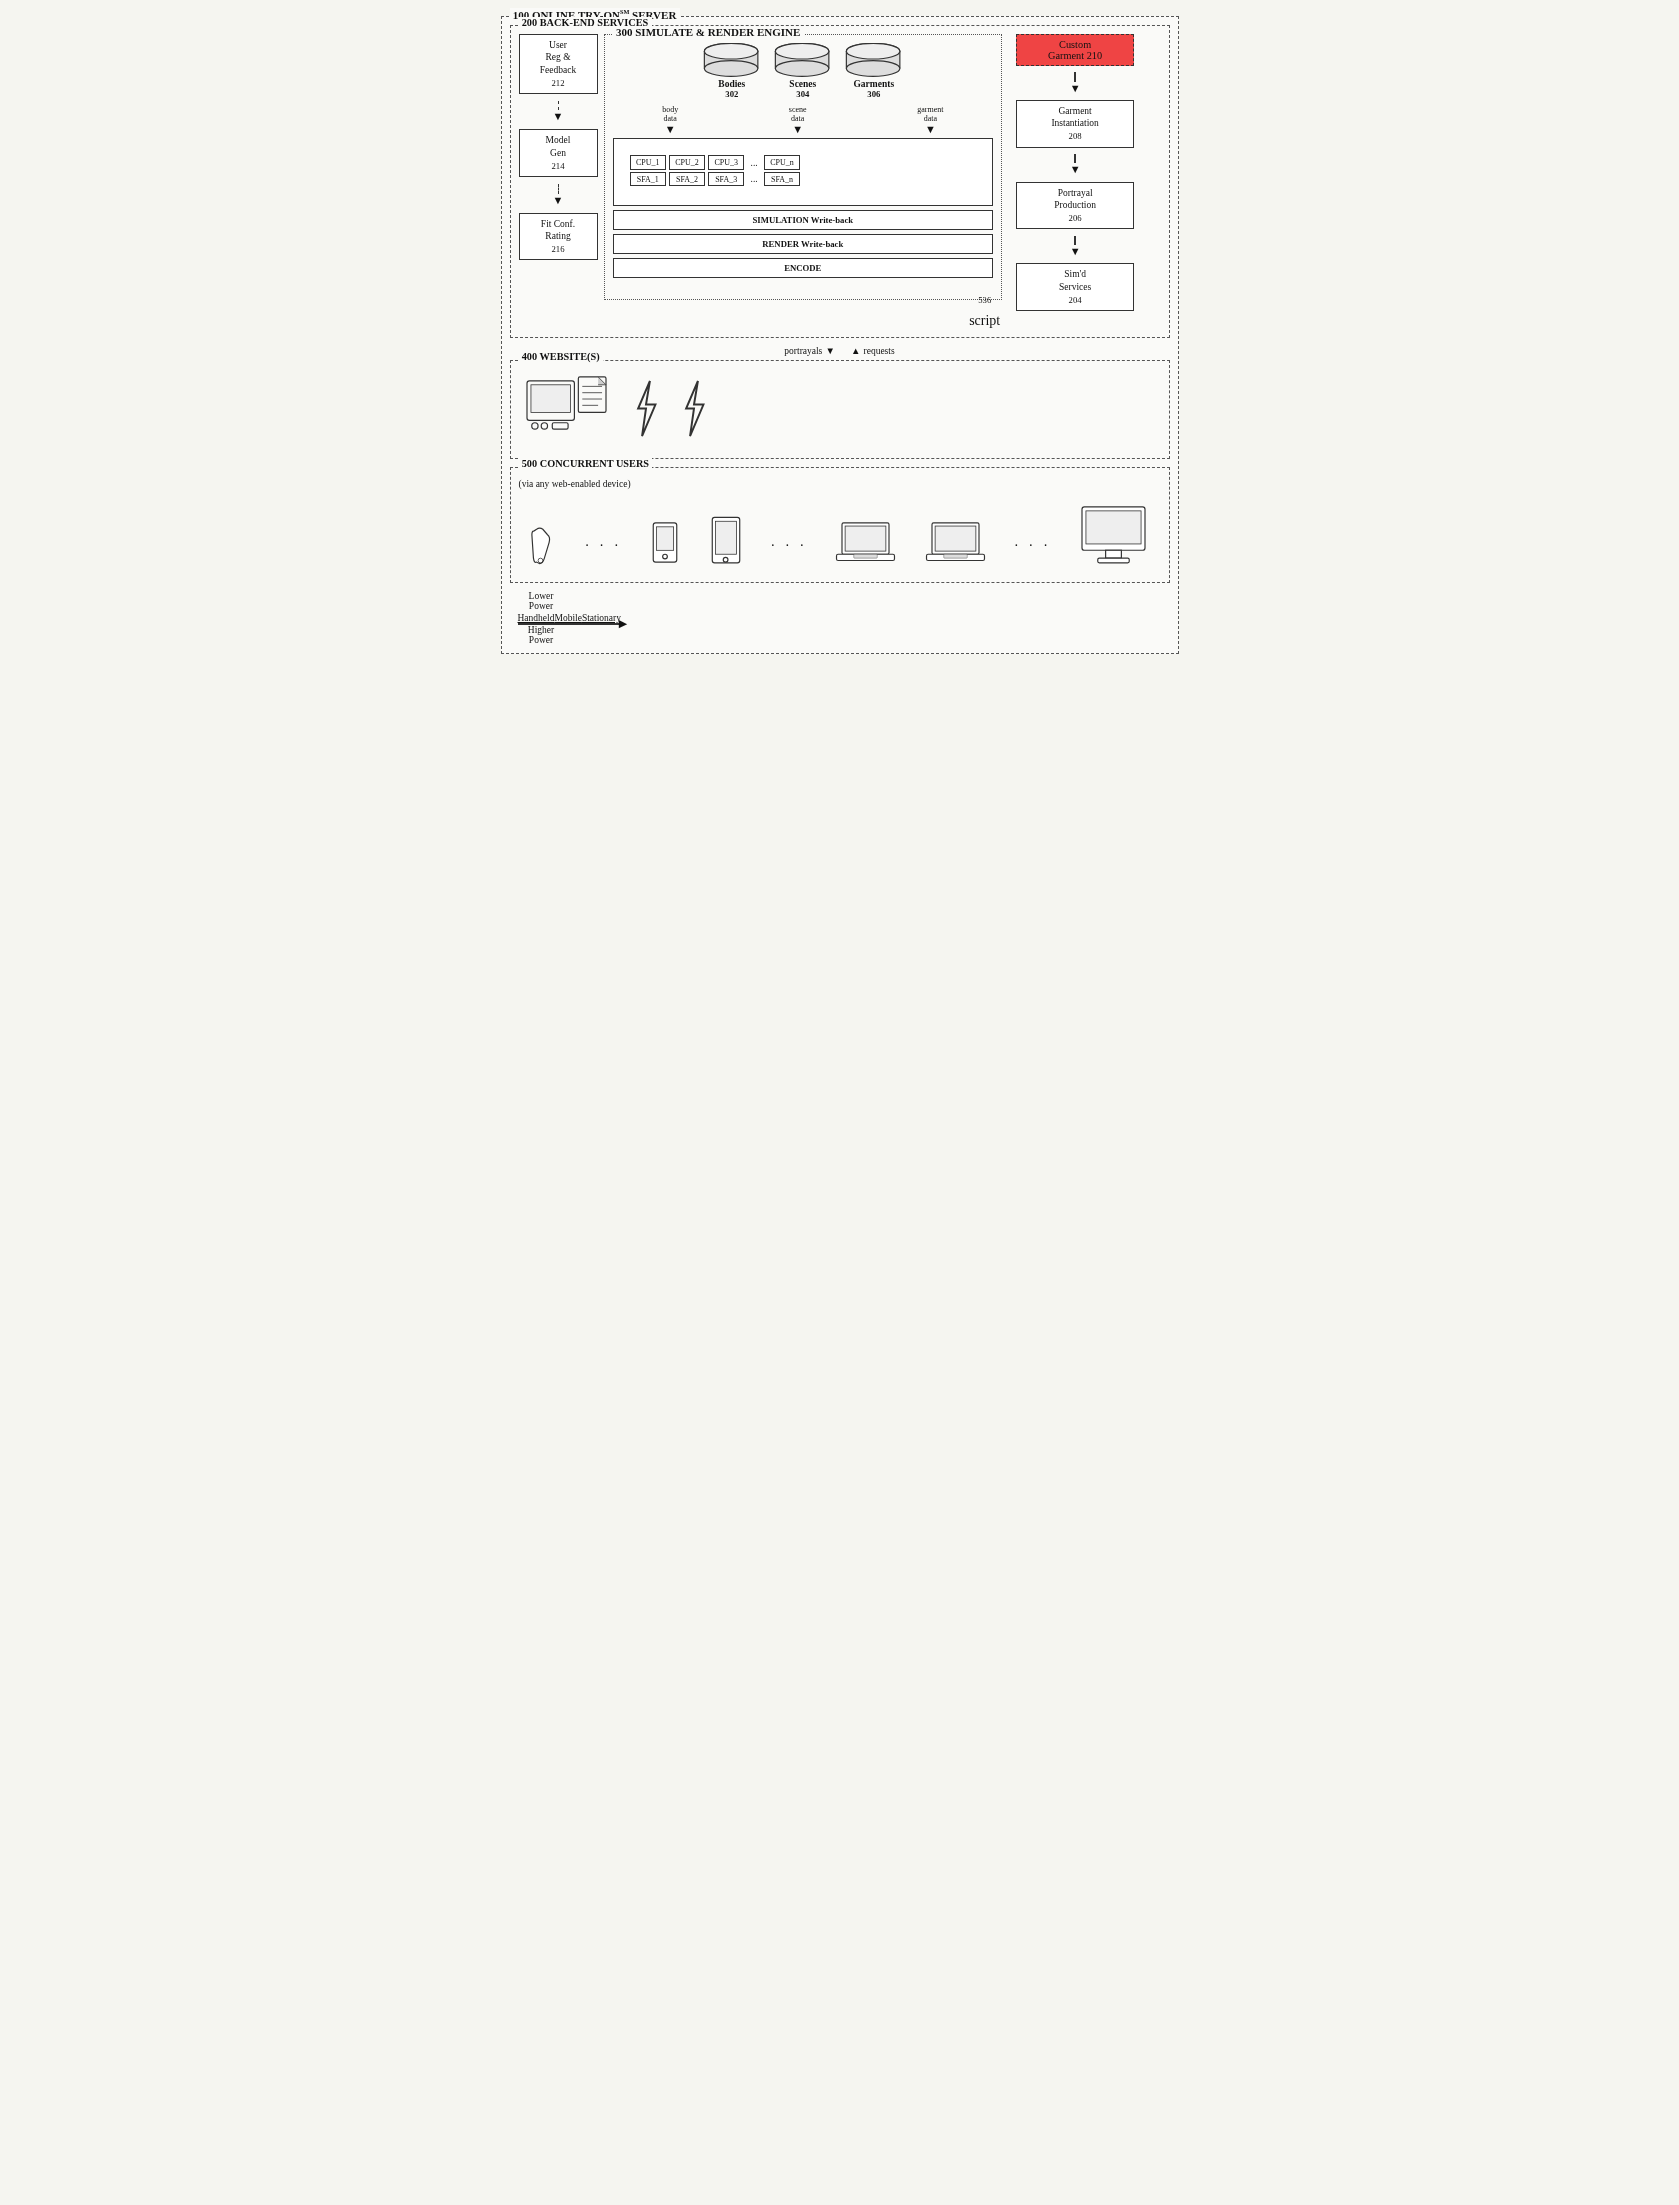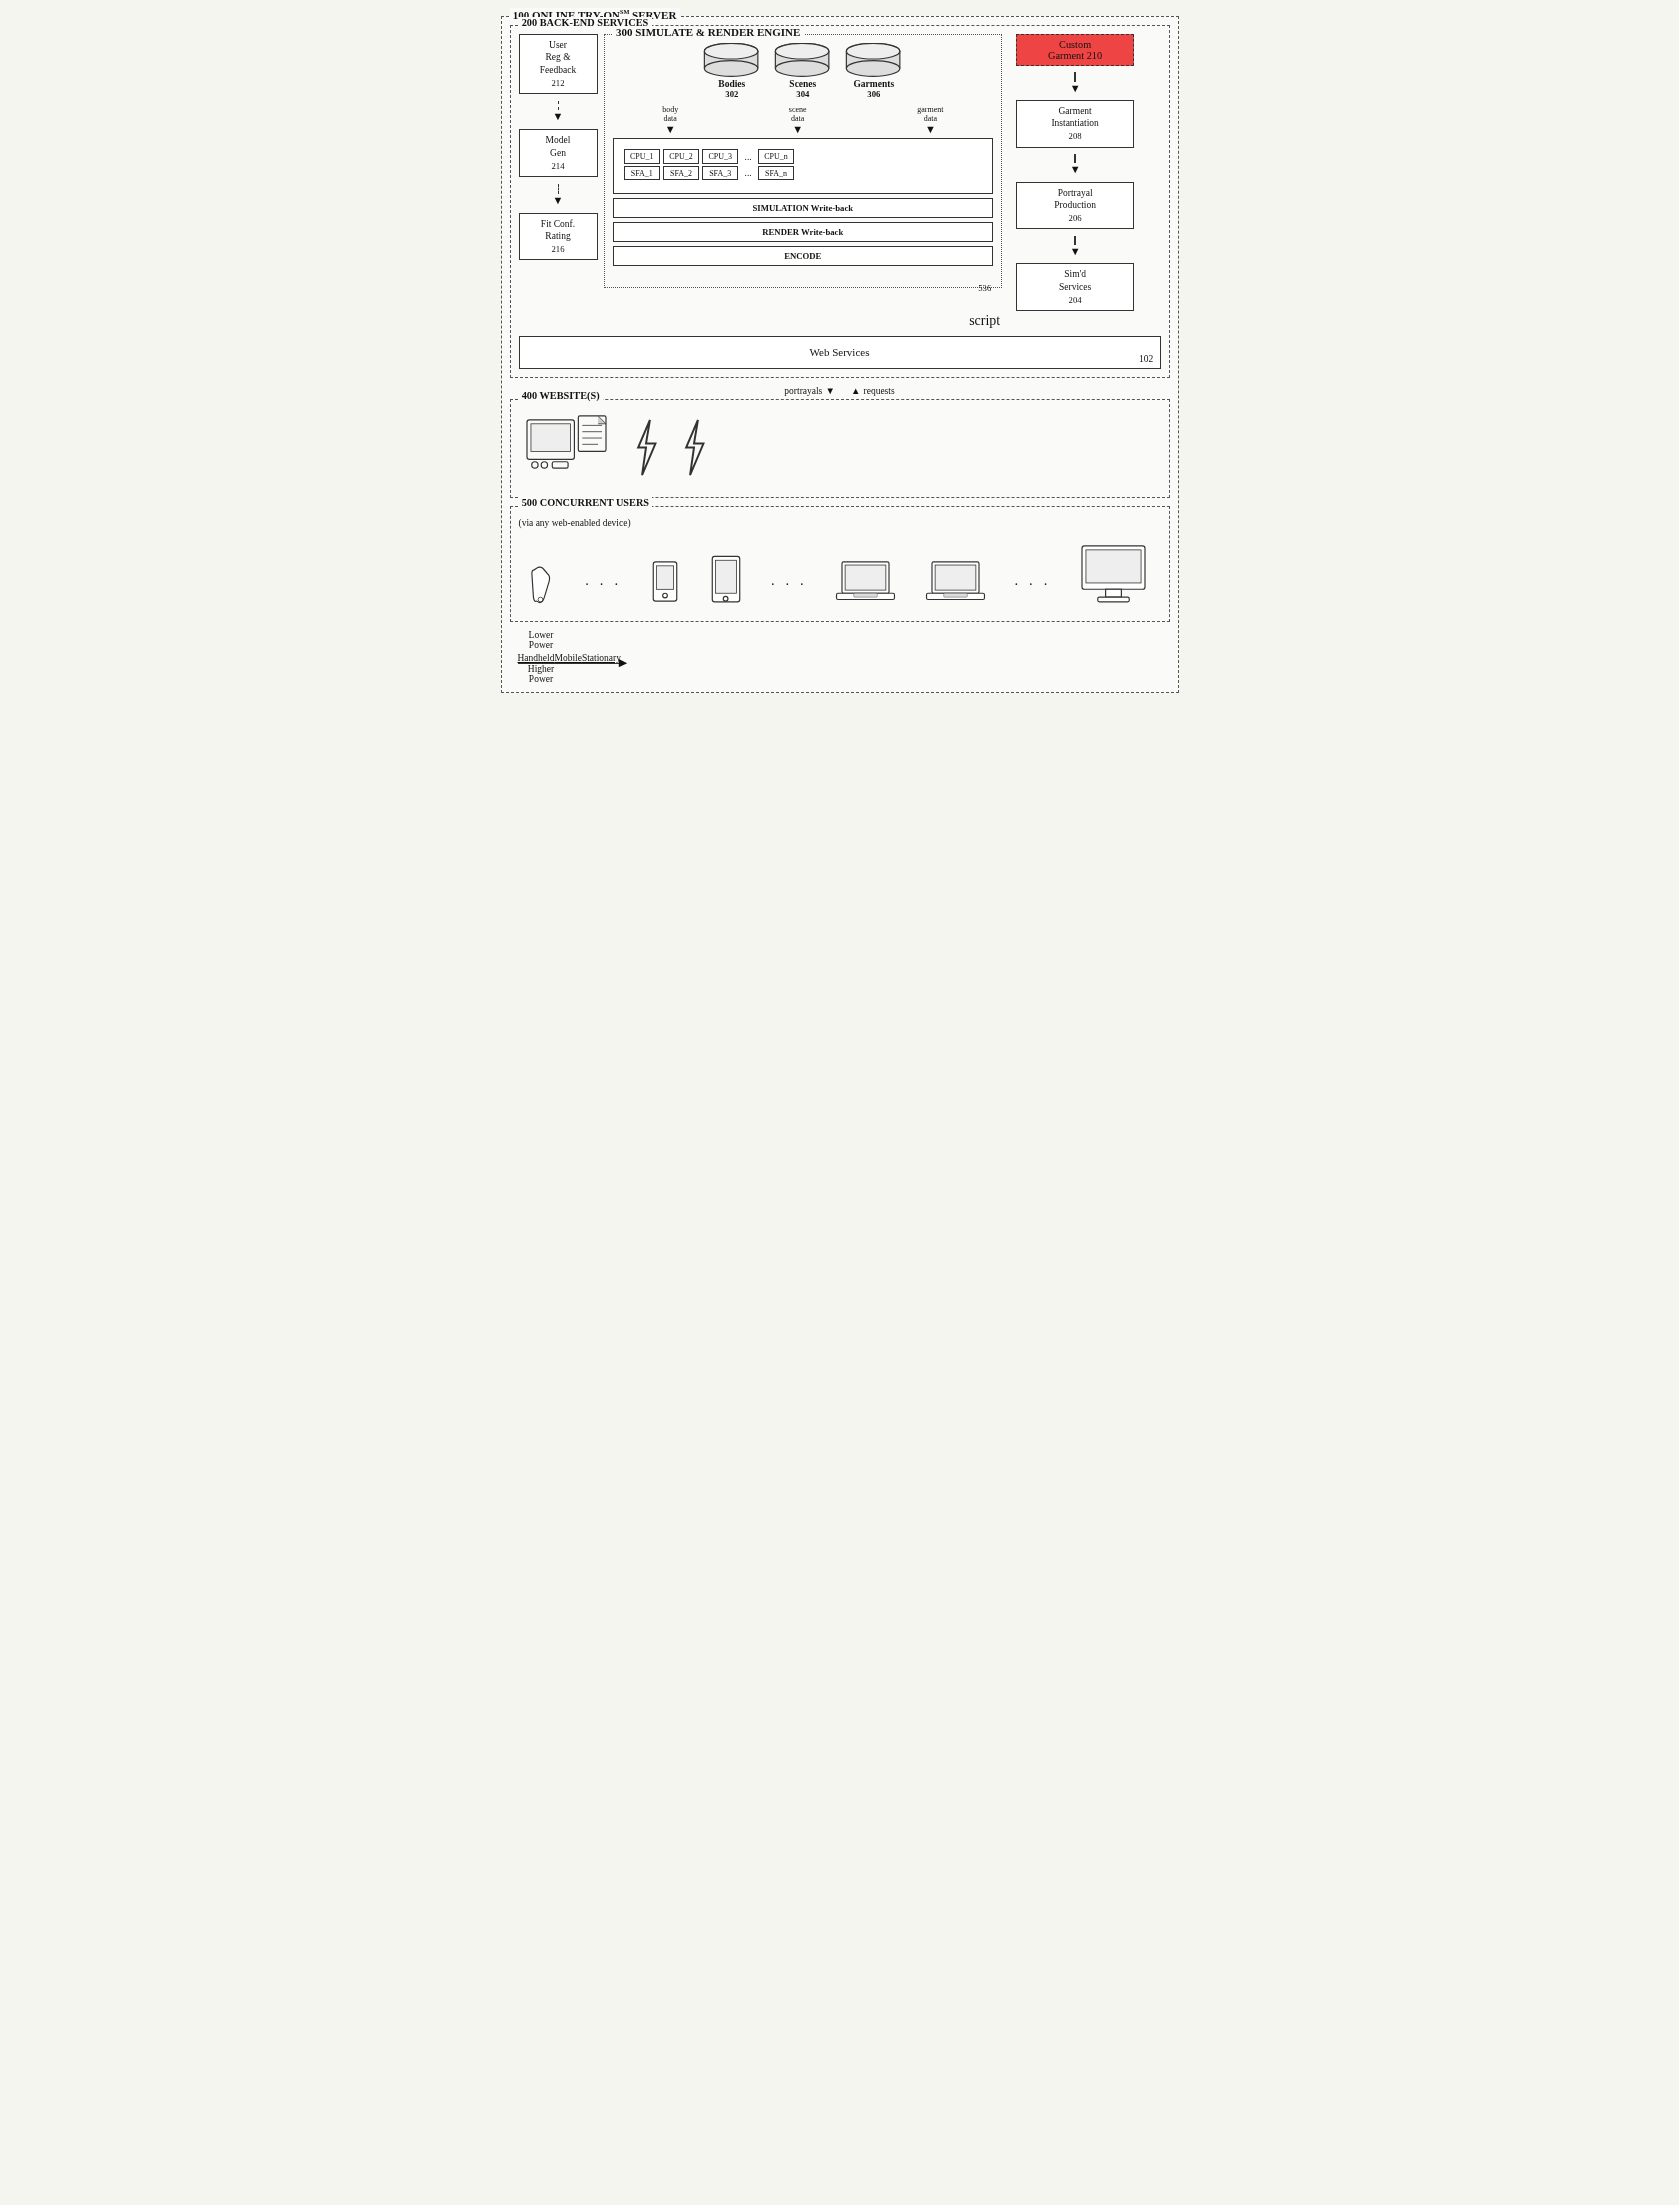--- a/index.html
+++ b/index.html
@@ -103,21 +103,21 @@
       display: flex;
       flex-direction: column;
       align-items: center;
       font-size: 9.5px;
       font-weight: bold;
     }
 
     
     .cpu-grid {
       border: 0.8px solid #333;
-      padding: 10px;
+      padding: 16px;
       background: #fff;
       margin-bottom: 4.7px;
     }
     .cpu-row {
       display: flex;
       flex-direction: row;
       gap: 3.2px;
       margin-bottom: 2.4px;
     }
     .cpu-cell {
@@ -503,24 +503,20 @@
         <div class="box">
           <span>Sim'd<br>Services</span>
           <span class="num">204</span>
         </div>
 
         <div style="font-size:14px;text-align:left;margin-top:-4px;margin-left:-47px;">script</div>
       </div>
 
     </div>
 
-    <div class="web-services-box">
-      <span>Web Services</span>
-      <span class="web-services-num">102</span>
-    </div>
 
   </div>
 
   <div class="arrow-section">
     <div class="arrow-label">
       <span>portrayals</span>
       <span>▼</span>
     </div>
     <div class="arrow-label">
       <span>▲</span>

